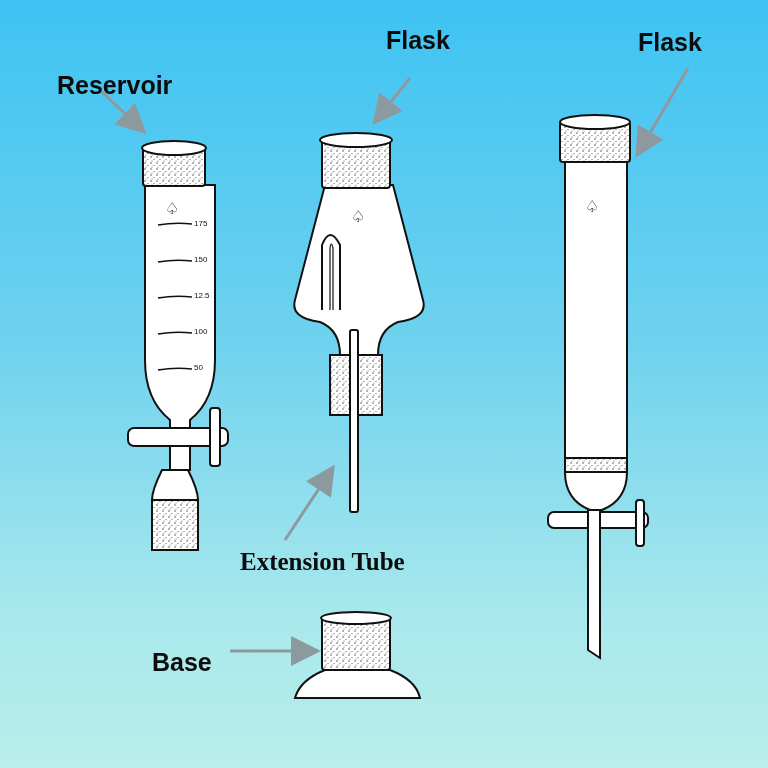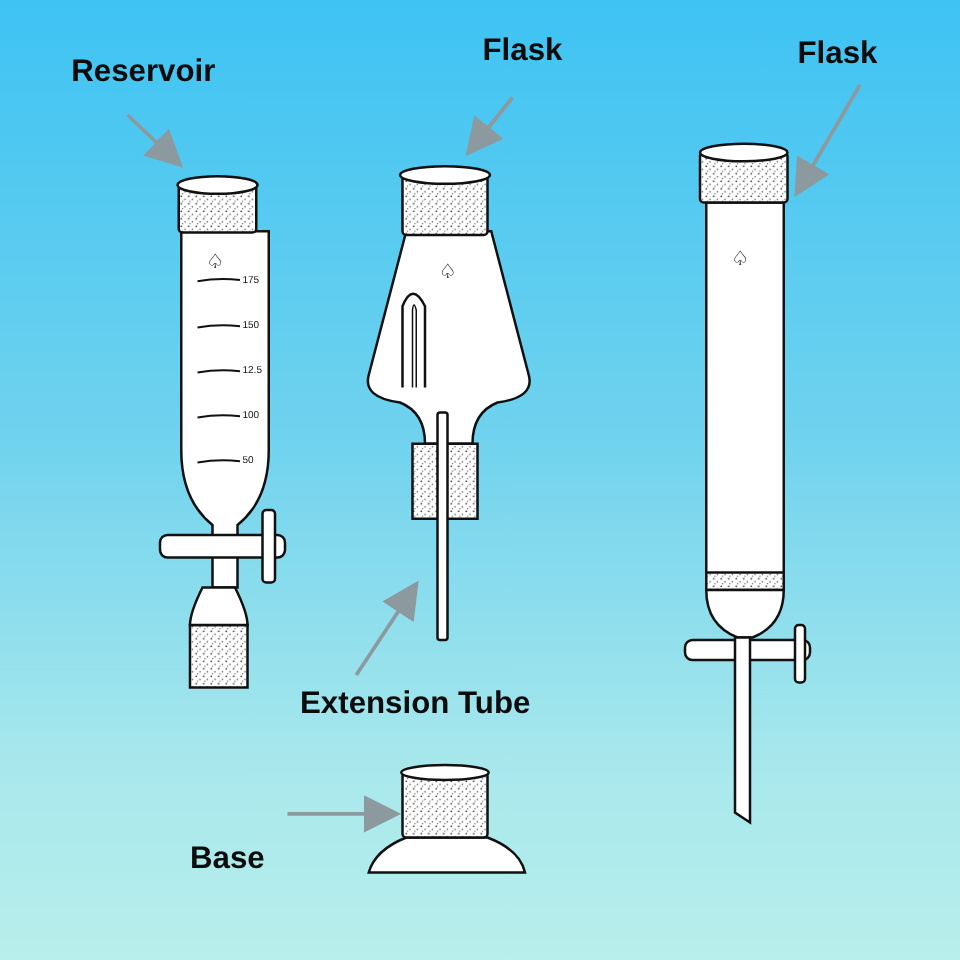--- a/index.html
+++ b/index.html
@@ -9,25 +9,25 @@
     font-family: "Liberation Sans", sans-serif;
   }
   .label {
     position:absolute; font-weight:bold; font-size:25px; color:#0c0c0c; white-space:nowrap;
   }
   svg.art { position:absolute; left:0; top:0; }
 </style>
 </head>
 <body>
 
-<div class="label" style="left:57px;top:43px;">Reservoir</div>
+<div class="label" style="left:57px;top:71px;">Reservoir</div>
 <div class="label" style="left:386px;top:26px;">Flask</div>
 <div class="label" style="left:638px;top:28px;">Flask</div>
-<div class="label" style="left:240px;top:548px;">Extension Tube</div>
-<div class="label" style="left:152px;top:672px;">Base</div>
+<div class="label" style="left:240px;top:548px;font-family:Liberation Serif, serif;">Extension Tube</div>
+<div class="label" style="left:152px;top:648px;">Base</div>
 
 <svg class="art" width="768" height="768" viewBox="0 0 768 768">
   <defs>
     <pattern id="frost" width="6" height="6" patternUnits="userSpaceOnUse">
       <rect width="6" height="6" fill="#fff"></rect>
       <circle cx="1" cy="1" r="0.7" fill="#333"></circle>
       <circle cx="4" cy="3.5" r="0.6" fill="#555"></circle>
       <circle cx="2" cy="5" r="0.5" fill="#444"></circle>
     </pattern>
     <marker id="ah" markerWidth="10" markerHeight="10" refX="7" refY="5" orient="auto">

